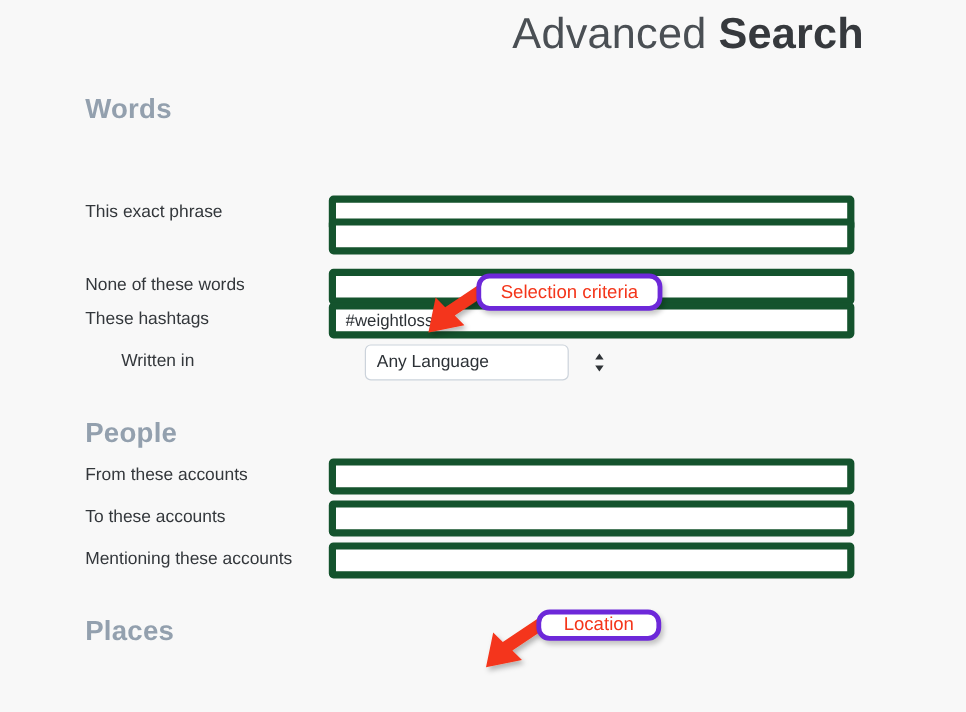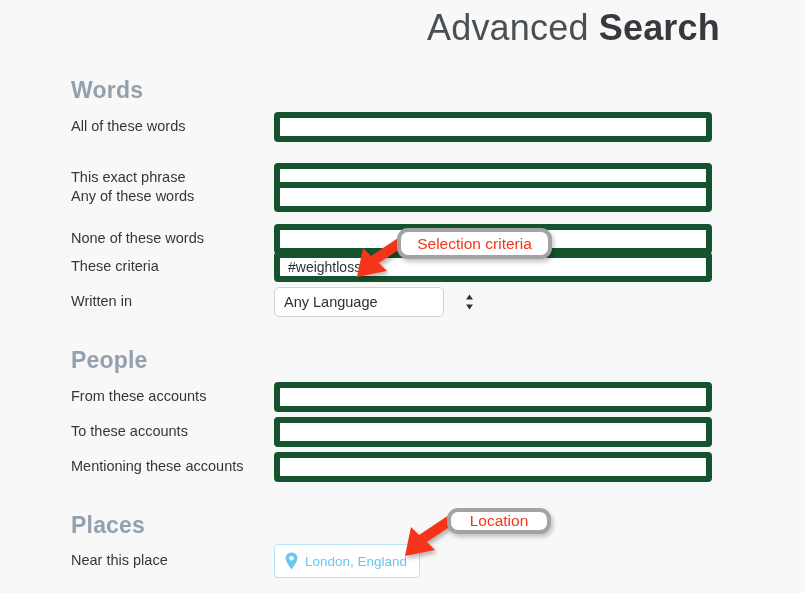--- a/index.html
+++ b/index.html
@@ -141,21 +141,21 @@
     color: #69c7ef;
     white-space: nowrap;
   }
   .pin-icon { line-height: 0; }
 
   
   .callout {
     position: absolute;
     box-sizing: border-box;
     background: #ffffff;
-    border: 4px solid #a3a3a3;
+    border: 4px solid #6d28d9;
     border-radius: 11px;
     color: #f4351a;
     font-size: 15.5px;
     line-height: 1;
     display: flex;
     align-items: center;
     justify-content: center;
     white-space: nowrap;
     box-shadow: 2px 3px 4px rgba(0,0,0,0.22);
     z-index: 6;
@@ -175,56 +175,49 @@
 <body>
 
 <div class="page">
 
   <div class="page-title">
     <span class="t-light">Advanced</span><span>&nbsp;</span><span class="t-bold">Search</span>
   </div>
 
   <div class="section-heading" style="top:77px;">Words</div>
 
-  <div class="form-row" style="top:112px;">
-    <div class="row-label">All of these words</div>
-    <div class="row-field">
-      <input class="text-input" type="text" value="" style="">
-    </div>
-  </div>
 
   <div class="form-row" style="top:163px;">
     <div class="row-label">This exact phrase</div>
     <div class="row-field">
       <input class="text-input" type="text" value="" style="">
     </div>
   </div>
 
   <div class="form-row" style="top:182px;">
-    <div class="row-label">Any of these words</div>
     <div class="row-field">
       <input class="text-input" type="text" value="" style="">
     </div>
   </div>
 
   <div class="form-row" style="top:224px;">
     <div class="row-label">None of these words</div>
     <div class="row-field">
       <input class="text-input" type="text" value="" style="">
     </div>
   </div>
 
   <div class="form-row" style="top:252px;">
-    <div class="row-label">These criteria</div>
+    <div class="row-label">These hashtags</div>
     <div class="row-field">
       <input class="text-input" type="text" value="#weightloss" style="">
     </div>
   </div>
 
-  <div class="form-row" style="top:287px;">
+  <div class="form-row" style="top:287px;margin-left:30px;">
     <div class="row-label">Written in</div>
     <div class="row-field">
       <div class="select-wrap">
         <select class="lang-select">
           <option>Any Language</option>
         </select>
         <span class="select-chevrons">
           <svg width="9" height="17" viewBox="0 0 9 17">
             <path d="M4.5 1 L8 6 L1 6 Z" fill="#2f3337"></path>
             <path d="M4.5 16 L8 11 L1 11 Z" fill="#2f3337"></path>
@@ -252,34 +245,20 @@
 
   <div class="form-row" style="top:417px;">
     <div class="row-label">To these accounts</div>
     <div class="row-field">
       <input class="text-input" type="text" value="" style="">
     </div>
   </div>
 
   <div class="section-heading" style="top:512px;">Places</div>
 
-  <div class="form-row" style="top:546px;">
-    <div class="row-label">Near this place</div>
-    <div class="row-field" style="top:-2px;">
-      <div class="place-chip">
-        <span class="pin-icon">
-          <svg width="13" height="18" viewBox="0 0 13 18">
-            <path d="M6.5 0.6 C3.1 0.6 0.6 3.1 0.6 6.3 C0.6 10.1 6.5 17.4 6.5 17.4 C6.5 17.4 12.4 10.1 12.4 6.3 C12.4 3.1 9.9 0.6 6.5 0.6 Z" fill="#69c7ef"></path>
-            <circle cx="6.5" cy="6.2" r="2.25" fill="#ffffff"></circle>
-          </svg>
-        </span>
-        <span class="place-chip-label">London, England</span>
-      </div>
-    </div>
-  </div>
 
   <svg class="arrow-layer" viewBox="0 0 805 593">
     <defs>
       <filter id="arrowShadow" x="-50%" y="-50%" width="220%" height="220%">
         <feDropShadow dx="2" dy="3" stdDeviation="2" flood-color="#000000" flood-opacity="0.28"></feDropShadow>
       </filter>
     </defs>
 
     <g filter="url(#arrowShadow)">
       <path d="M412,241 L379,263 L387,271 L357,277 L363,248 L371,256 L404,234 Z" fill="#f4351a"></path>

